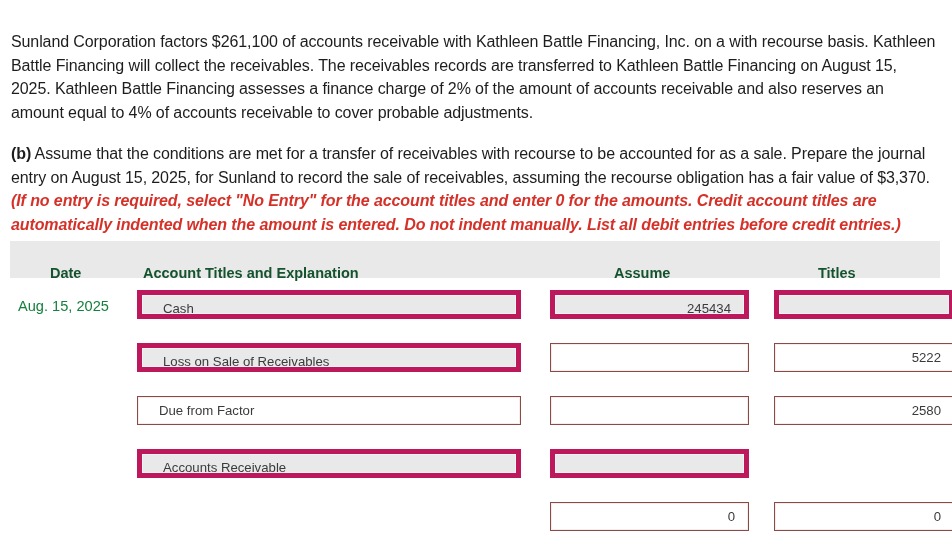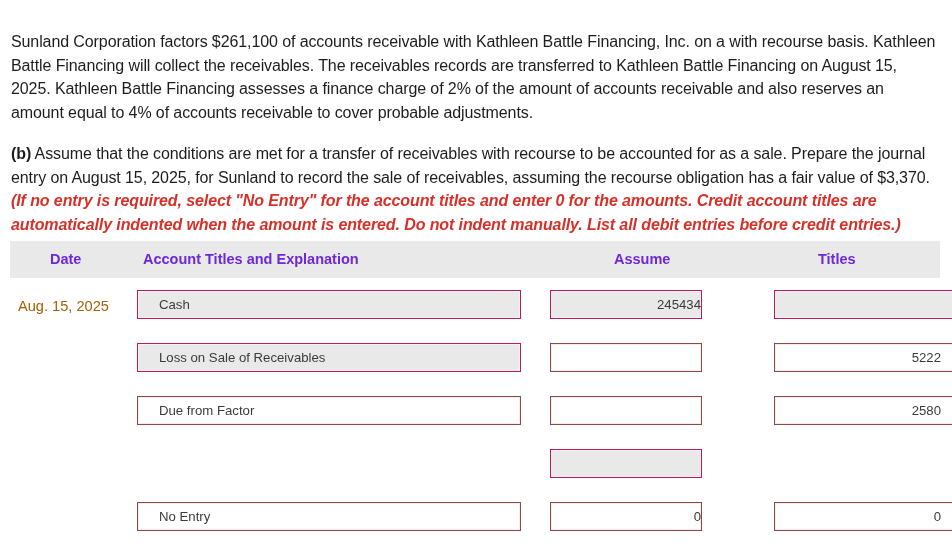--- a/index.html
+++ b/index.html
@@ -46,24 +46,24 @@
   .jhead {
     position: absolute;
     left: 10px;
     top: 9px;
     width: 930px;
     height: 37px;
     background: #e9e9e9;
   }
   .jhead span {
     position: absolute;
-    top: 10px;
+    top: 24px;
     font-size: 14.5px;
     font-weight: bold;
-    color: #6d28d9;
+    color: #14532d;
     white-space: nowrap;
   }
   .jhead .h-date    { left: 40px; }
   .jhead .h-account { left: 133px; }
   .jhead .h-debit   { left: 604px; }
   .jhead .h-credit  { left: 808px; }
 
   .jrow {
     position: absolute;
     left: 0;
@@ -75,42 +75,42 @@
   .jrow.r2 { top: 162px; }
   .jrow.r3 { top: 215px; }
   .jrow.r4 { top: 268px; }
 
   .row-date {
     position: absolute;
     left: 18px;
     top: 10px;
     width: 110px;
     font-size: 14.6px;
-    color: #a16207;
+    color: #15803d;
     white-space: nowrap;
   }
 
   .fld {
     position: absolute;
     top: 2px;
     height: 29px;
     box-sizing: border-box;
     font-size: 13.2px;
     font-family: "Liberation Sans", sans-serif;
     line-height: 27px;
     color: #3b3b3b;
   }
   .fld-account { left: 137px; width: 384px; padding-left: 21px; text-align: left; }
-  .fld-debit   { left: 550px; width: 152px; padding-right: 0; text-align: right; }
+  .fld-debit   { left: 550px; width: 199px; padding-right: 13px; text-align: right; }
   .fld-credit  { left: 774px; width: 180px; padding-right: 12px; text-align: right; }
 
   
   .state-filled {
     background: #e9e9e9;
-    border: 1px solid #be185d;
+    border: 5px solid #be185d;
     box-shadow: inset 0 0 0 1px #f3f3f3;
   }
   
   .state-error {
     background: #ffffff;
     border: 1px solid #8a4a45;
     box-shadow: inset 0 0 0 1px #f6eceb;
   }
 </style>
 </head>
@@ -145,23 +145,23 @@
 
   <div class="jrow r2">
     <div class="row-date"></div>
     <div class="fld fld-account state-error">Due from Factor</div>
     <div class="fld fld-debit state-error"></div>
     <div class="fld fld-credit state-error">2580</div>
   </div>
 
   <div class="jrow r3">
     <div class="row-date"></div>
+    <div class="fld fld-account state-filled">Accounts Receivable</div>
     <div class="fld fld-debit state-filled"></div>
   </div>
 
   <div class="jrow r4">
     <div class="row-date"></div>
-    <div class="fld fld-account state-error">No Entry</div>
     <div class="fld fld-debit state-error">0</div>
     <div class="fld fld-credit state-error">0</div>
   </div>
 
 </div>
 
 </body></html>

